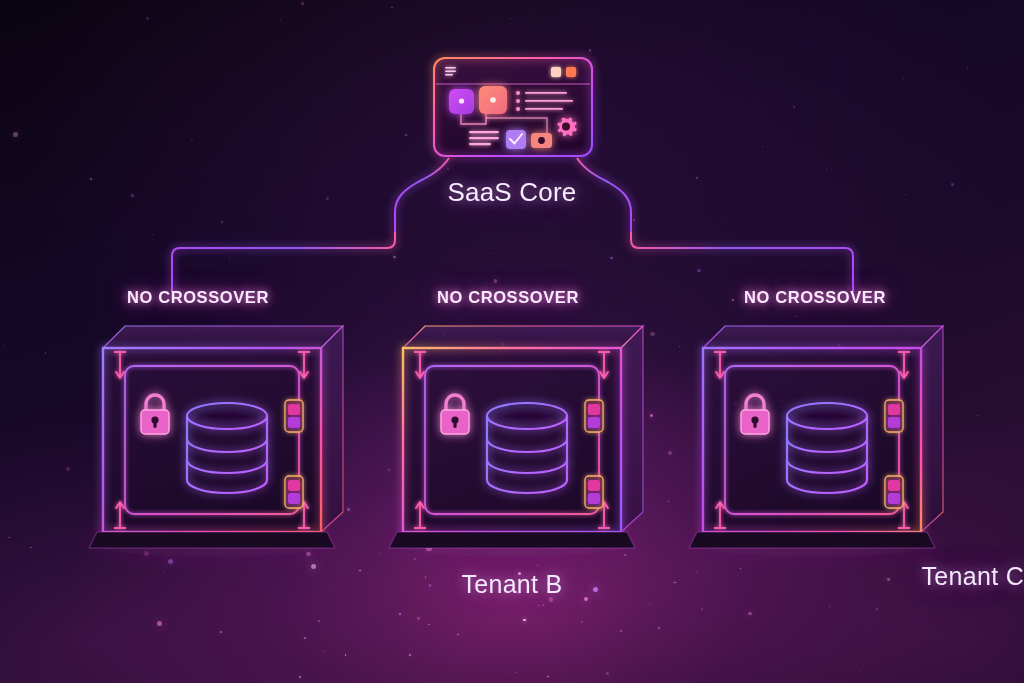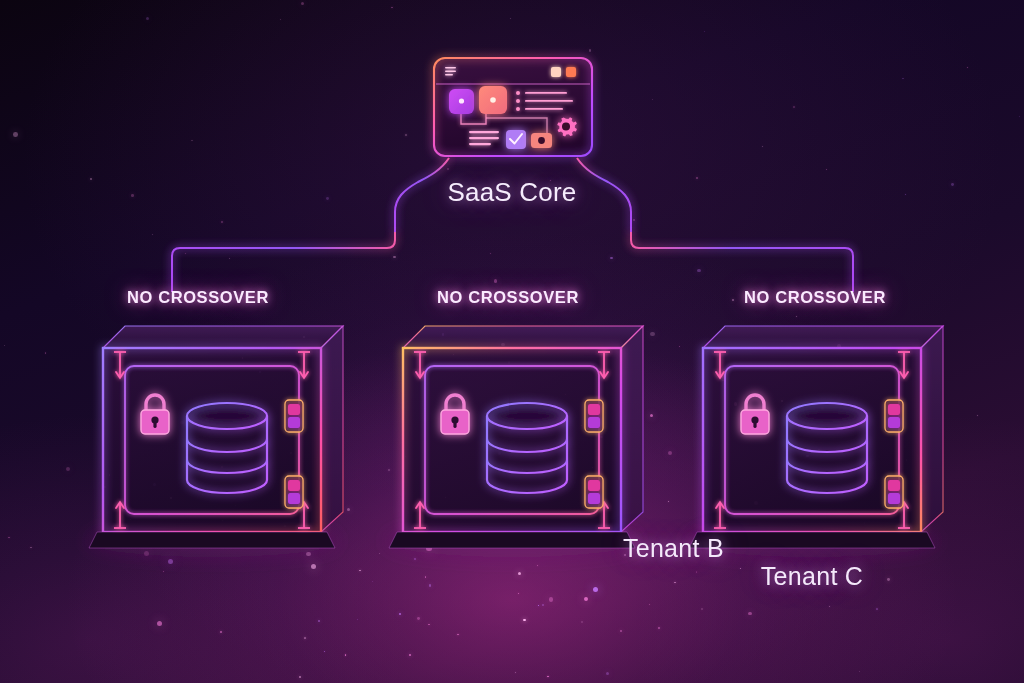--- a/index.html
+++ b/index.html
@@ -549,16 +549,16 @@
       </g>
   </svg>
 
   <div class="layer" id="labels">
     <div id="coreLabel" style="left:0;right:0;text-align:center;top:177px;">SaaS Core</div>
 
     <div class="nolabel" style="left:127px;top:288px;">NO CROSSOVER</div>
     <div class="nolabel" style="left:437px;top:288px;">NO CROSSOVER</div>
     <div class="nolabel" style="left:744px;top:288px;">NO CROSSOVER</div>
 
-    <div class="tenant-label" style="left:300px;width:424px;text-align:right;top:534px;">Tenant B</div>
-    <div class="tenant-label" style="left:600px;width:424px;text-align:center;top:562px;">Tenant C</div>
+    <div class="tenant-label" style="left:300px;width:424px;text-align:center;top:570px;">Tenant B</div>
+    <div class="tenant-label" style="left:600px;width:424px;text-align:right;top:562px;">Tenant C</div>
   </div>
 </div>
 
 </body></html>

